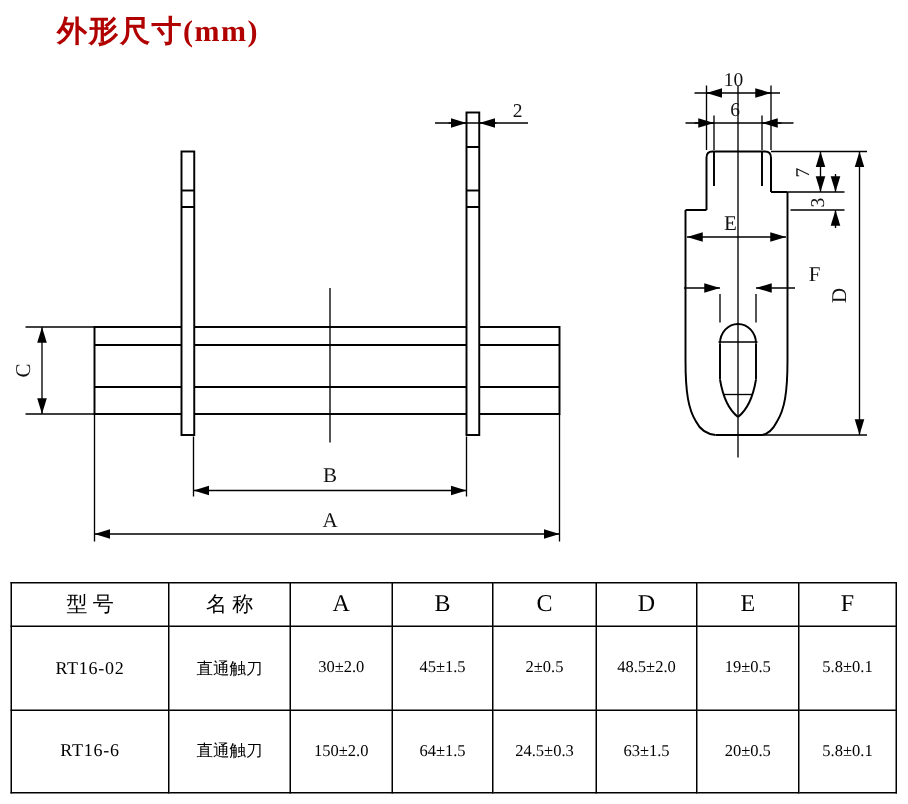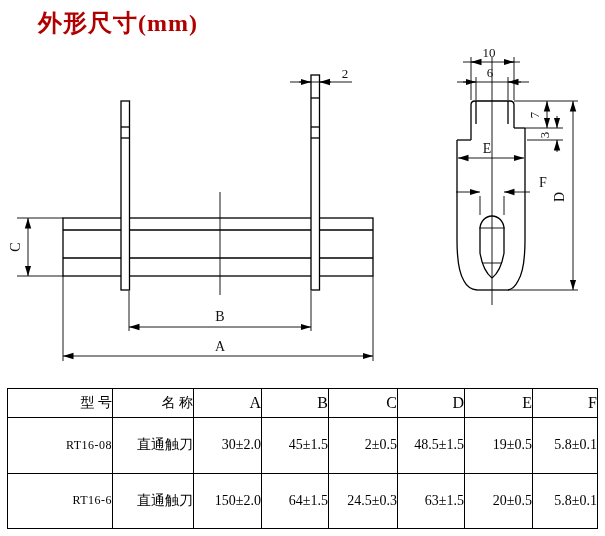--- a/index.html
+++ b/index.html
@@ -1,30 +1,30 @@
 <!DOCTYPE html>
 <html><head>
 <meta charset="utf-8">
 <style>
   html,body{margin:0;padding:0;background:#ffffff;}
   #page{position:relative;width:605px;height:536px;background:#ffffff;overflow:hidden;
         font-family:"Liberation Serif","DejaVu Serif",serif;color:#000;}
-  #title{position:absolute;left:38px;top:7px;font-size:24px;font-weight:bold;letter-spacing:1px;}
+  #title{position:absolute;left:38px;top:7px;font-size:20px;font-weight:bold;letter-spacing:1px;}
   #drawing{position:absolute;left:0;top:0;}
   svg text{font-family:"Liberation Serif","DejaVu Serif",serif;fill:#111;}
   .dimtxt{font-size:14px;}
   .dimtxt-sm{font-size:13px;}
   
   #spec{position:absolute;left:7px;top:388px;width:590px;height:141px;
         border-collapse:collapse;table-layout:fixed;}
-  #spec th,#spec td{border:1.5px solid #000;text-align:right;vertical-align:middle;
+  #spec th,#spec td{border:1.5px solid #000;text-align:center;vertical-align:middle;
         padding:0;overflow:hidden;white-space:nowrap;}
   #spec th{font-weight:normal;font-size:14px;height:28px;}
   #spec th.letter{font-size:16px;}
-  #spec td{font-size:14px;height:27px;}
+  #spec td{font-size:11px;height:27px;}
   #spec td.model{font-size:12px;letter-spacing:0.5px;}
 </style>
 </head>
 <body>
 
 <div id="page">
 
   <div id="title" style="color: rgb(176, 0, 0);">外形尺寸(mm)</div>
 
   <svg id="drawing" width="605" height="386" viewBox="0 0 605 386">
@@ -168,26 +168,26 @@
         <th class="letter">A</th>
         <th class="letter">B</th>
         <th class="letter">C</th>
         <th class="letter">D</th>
         <th class="letter">E</th>
         <th class="letter">F</th>
       </tr>
     </thead>
     <tbody>
       <tr>
-        <td class="model">RT16-08</td>
+        <td class="model">RT16-02</td>
         <td>直通触刀</td>
         <td>30±2.0</td>
         <td>45±1.5</td>
         <td>2±0.5</td>
-        <td>48.5±1.5</td>
+        <td>48.5±2.0</td>
         <td>19±0.5</td>
         <td>5.8±0.1</td>
       </tr>
       <tr>
         <td class="model">RT16-6</td>
         <td>直通触刀</td>
         <td>150±2.0</td>
         <td>64±1.5</td>
         <td>24.5±0.3</td>
         <td>63±1.5</td>

